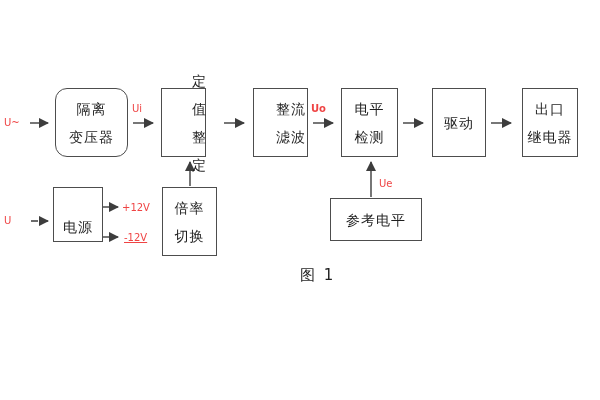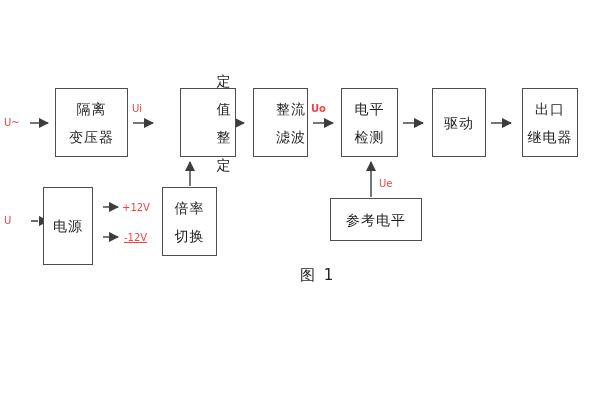--- a/index.html
+++ b/index.html
@@ -20,27 +20,27 @@
     background: #ffffff;
     display: flex;
     flex-direction: column;
     align-items: center;
     justify-content: center;
     font-size: 14px;
     line-height: 28px;
     letter-spacing: 1px;
     text-align: center;
   }
-  .b-iso { left: 55px;  top: 88px;  width: 73px; height: 69px; }
-  .b-set { left: 180px; top: 88px;  width: 56px; height: 69px; padding-left: 32px; }
+  .b-iso { left: 55px;  top: 88px;  width: 73px; height: 69px; border-radius: 12px; }
+  .b-set { left: 161px; top: 88px;  width: 45px; height: 69px; padding-left: 32px; }
   .b-rec { left: 253px; top: 88px;  width: 55px; height: 69px; padding-left: 21px; }
   .b-lvl { left: 341px; top: 88px;  width: 57px; height: 69px; }
   .b-drv { left: 432px; top: 88px;  width: 54px; height: 69px; }
   .b-rel { left: 522px; top: 88px;  width: 56px; height: 69px; }
-  .b-pwr { left: 43px;  top: 187px; width: 50px; height: 78px; }
+  .b-pwr { left: 53px;  top: 187px; width: 50px; height: 55px; justify-content: flex-end; }
   .b-rat { left: 162px; top: 187px; width: 55px; height: 69px; }
   .b-ref { left: 330px; top: 198px; width: 92px; height: 43px; }
   .sig {
     position: absolute;
     font-size: 10px;
     line-height: 16px;
     white-space: nowrap;
     color: #ef4444;
   }
   .l-uac { left: 4px;   top: 115px; }

